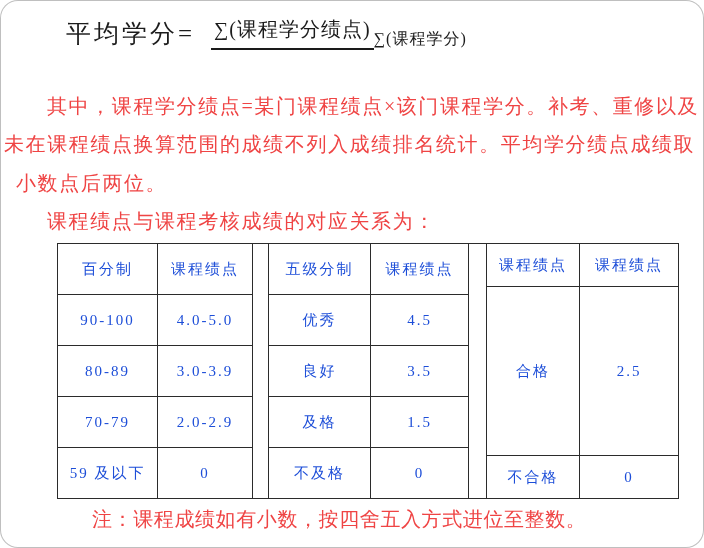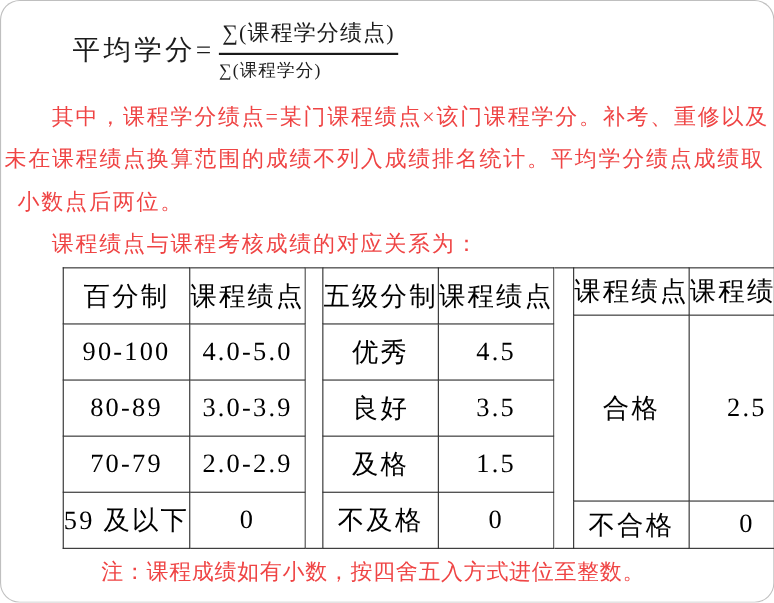--- a/index.html
+++ b/index.html
@@ -28,23 +28,23 @@
     align-items: center;
   }
   .formula-lhs {
     font-size: 25px;
     letter-spacing: 3px;
     font-weight: 500;
     white-space: nowrap;
   }
   .fraction {
     display: inline-flex;
-    flex-direction: column;
-    align-items: flex-start;
-    margin-left: 4px;
+    flex-direction: row;
+    align-items: flex-end;
+    margin-left: 16px;
   }
   .fraction .numerator {
     font-size: 20px;
     letter-spacing: 1px;
     padding: 0 3px 5px 3px;
     border-bottom: 2px solid #1a1a1a;
     white-space: nowrap;
   }
   .fraction .denominator {
     font-size: 16px;
@@ -78,24 +78,24 @@
   table.sec {
     border-collapse: collapse;
     table-layout: fixed;
   }
   table.sec td {
     border: 1px solid #2b2b2b;
     text-align: center;
     vertical-align: middle;
     height: 42px;
     padding: 0;
-    font-size: 24px;
+    font-size: 15px;
     letter-spacing: 2px;
     white-space: nowrap;
-    color: #000000;
+    color: #1d4ed8;
   }
   tr.tall td { height: 168px; }
   .gap {
     border-top: 1px solid #2b2b2b;
     border-bottom: 1px solid #2b2b2b;
     background: #ffffff;
   }
   .gap1 { width: 15px; }
   .gap2 { width: 17px; }
   col.w1a { width: 100px; } col.w1b { width: 95px; }

